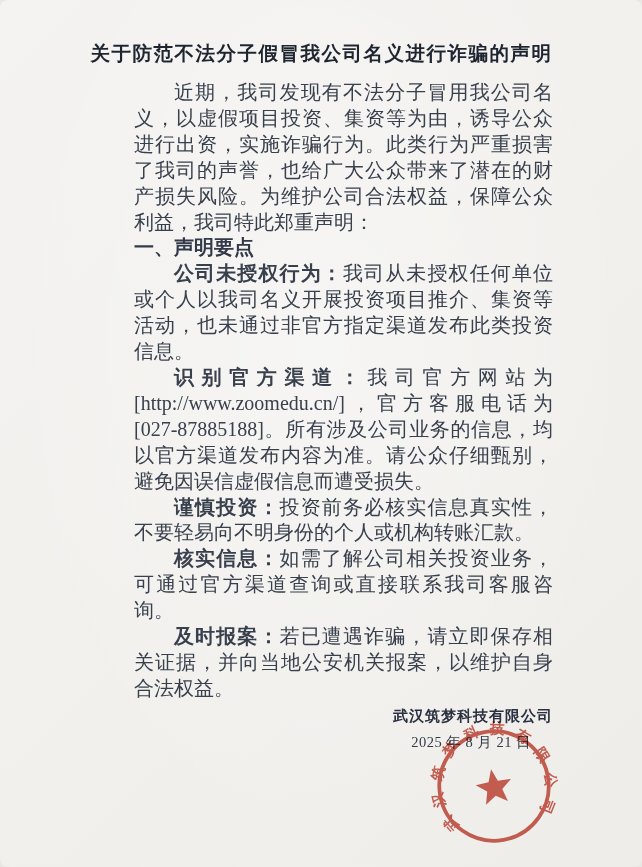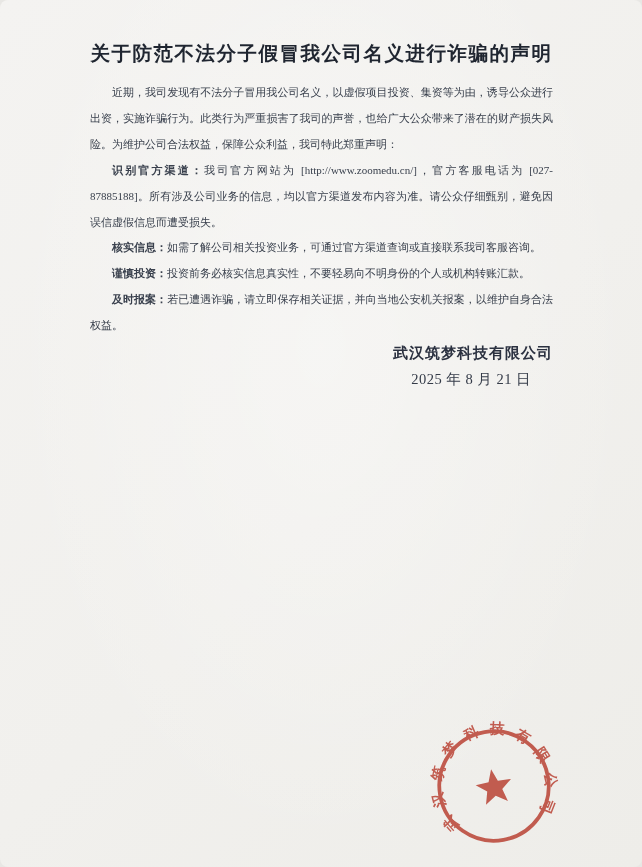--- a/index.html
+++ b/index.html
@@ -29,23 +29,24 @@
   .doc-title {
     margin: 0 0 13px 0;
     font-family: "Liberation Sans", "DejaVu Sans", sans-serif;
     font-size: 19.5px;
     font-weight: 700;
     letter-spacing: 1.5px;
     text-align: center;
     color: #1f2530;
   }
   .body-text {
-    font-size: 11px;
+    font-size: 20px;
     line-height: 25.9px;
     text-align: justify;
+    margin-left: 44px;
   }
   .body-text p {
     margin: 0;
     text-indent: 2em;
   }
   .body-text p.section-heading {
     text-indent: 0;
     font-weight: 600;
     color: #323948;
   }
@@ -93,25 +94,27 @@
 <div class="page">
 
   <div class="content">
 
     <h1 class="doc-title">关于防范不法分子假冒我公司名义进行诈骗的声明</h1>
 
     <div class="body-text">
 
       <p>近期，我司发现有不法分子冒用我公司名义，以虚假项目投资、集资等为由，诱导公众进行出资，实施诈骗行为。此类行为严重损害了我司的声誉，也给广大公众带来了潜在的财产损失风险。为维护公司合法权益，保障公众利益，我司特此郑重声明：</p>
 
+      <p class="section-heading">一、声明要点</p>
+      <p><span class="para-label">公司未授权行为：</span><span>我司从未授权任何单位或个人以我司名义开展投资项目推介、集资等活动，也未通过非官方指定渠道发布此类投资信息。</span></p>
       <p><span class="para-label">识别官方渠道：</span><span>我司官方网站为 [http://www.zoomedu.cn/]，官方客服电话为 [027-87885188]。所有涉及公司业务的信息，均以官方渠道发布内容为准。请公众仔细甄别，避免因误信虚假信息而遭受损失。</span></p>
 
 
+      <p><span class="para-label">谨慎投资：</span><span>投资前务必核实信息真实性，不要轻易向不明身份的个人或机构转账汇款。</span></p>
       <p><span class="para-label">核实信息：</span><span>如需了解公司相关投资业务，可通过官方渠道查询或直接联系我司客服咨询。</span></p>
-      <p><span class="para-label">谨慎投资：</span><span>投资前务必核实信息真实性，不要轻易向不明身份的个人或机构转账汇款。</span></p>
       <p><span class="para-label">及时报案：</span><span>若已遭遇诈骗，请立即保存相关证据，并向当地公安机关报案，以维护自身合法权益。</span></p>
 
     </div>
 
     <div class="signature-block">
       <div class="signature-company">武汉筑梦科技有限公司</div>
       <div class="signature-date">2025 年 8 月 21 日</div>
     </div>
 
   </div>

